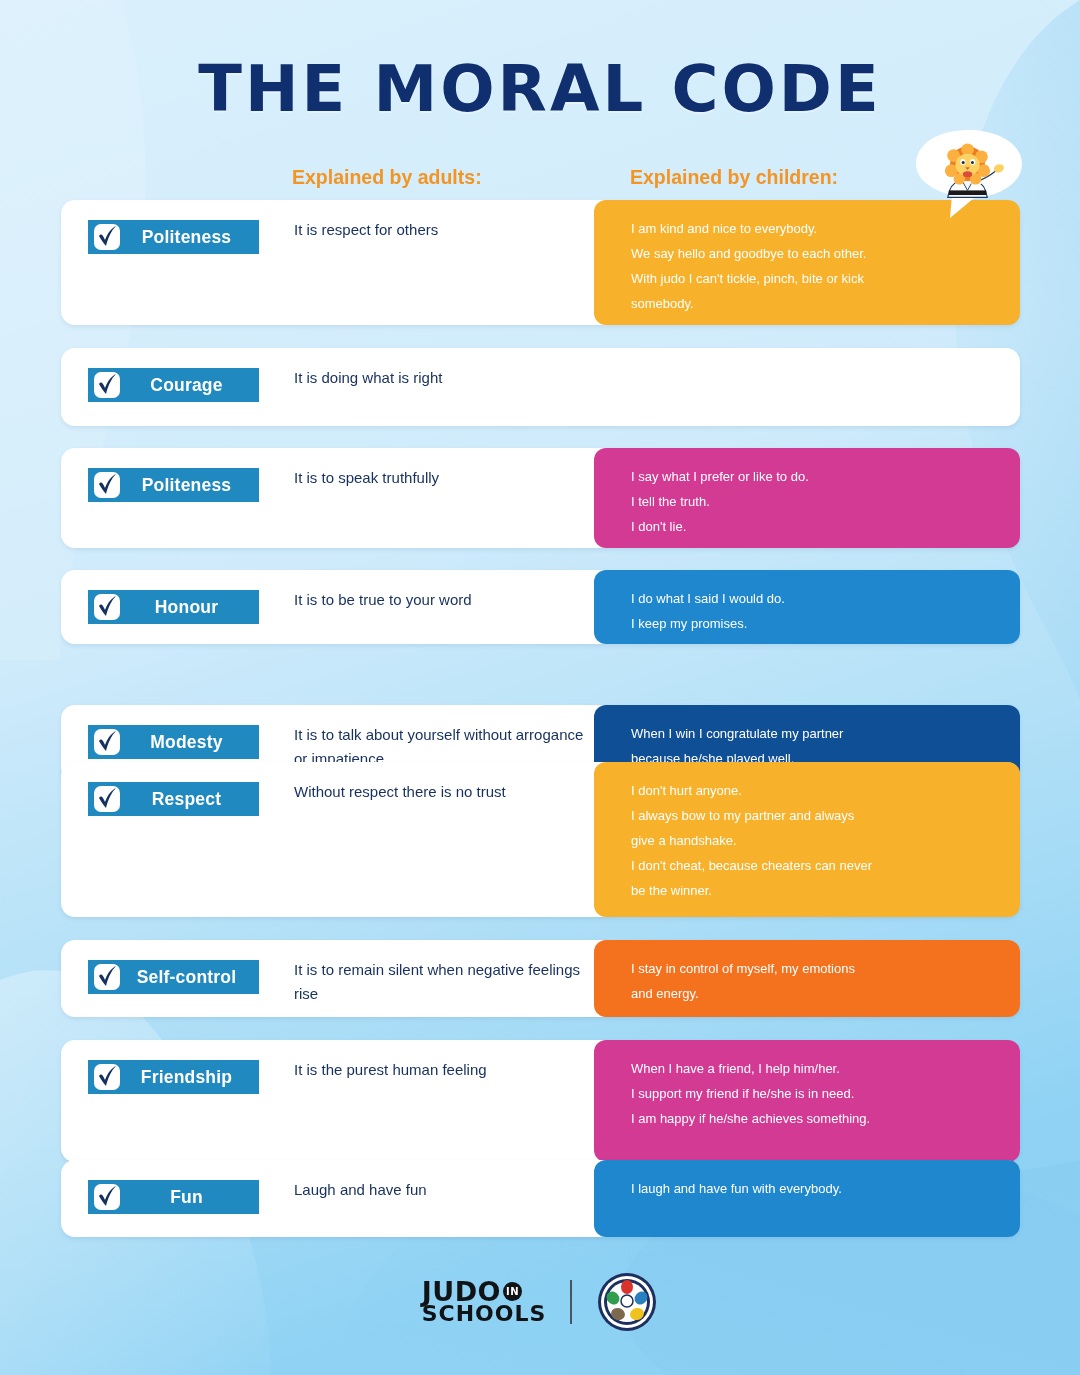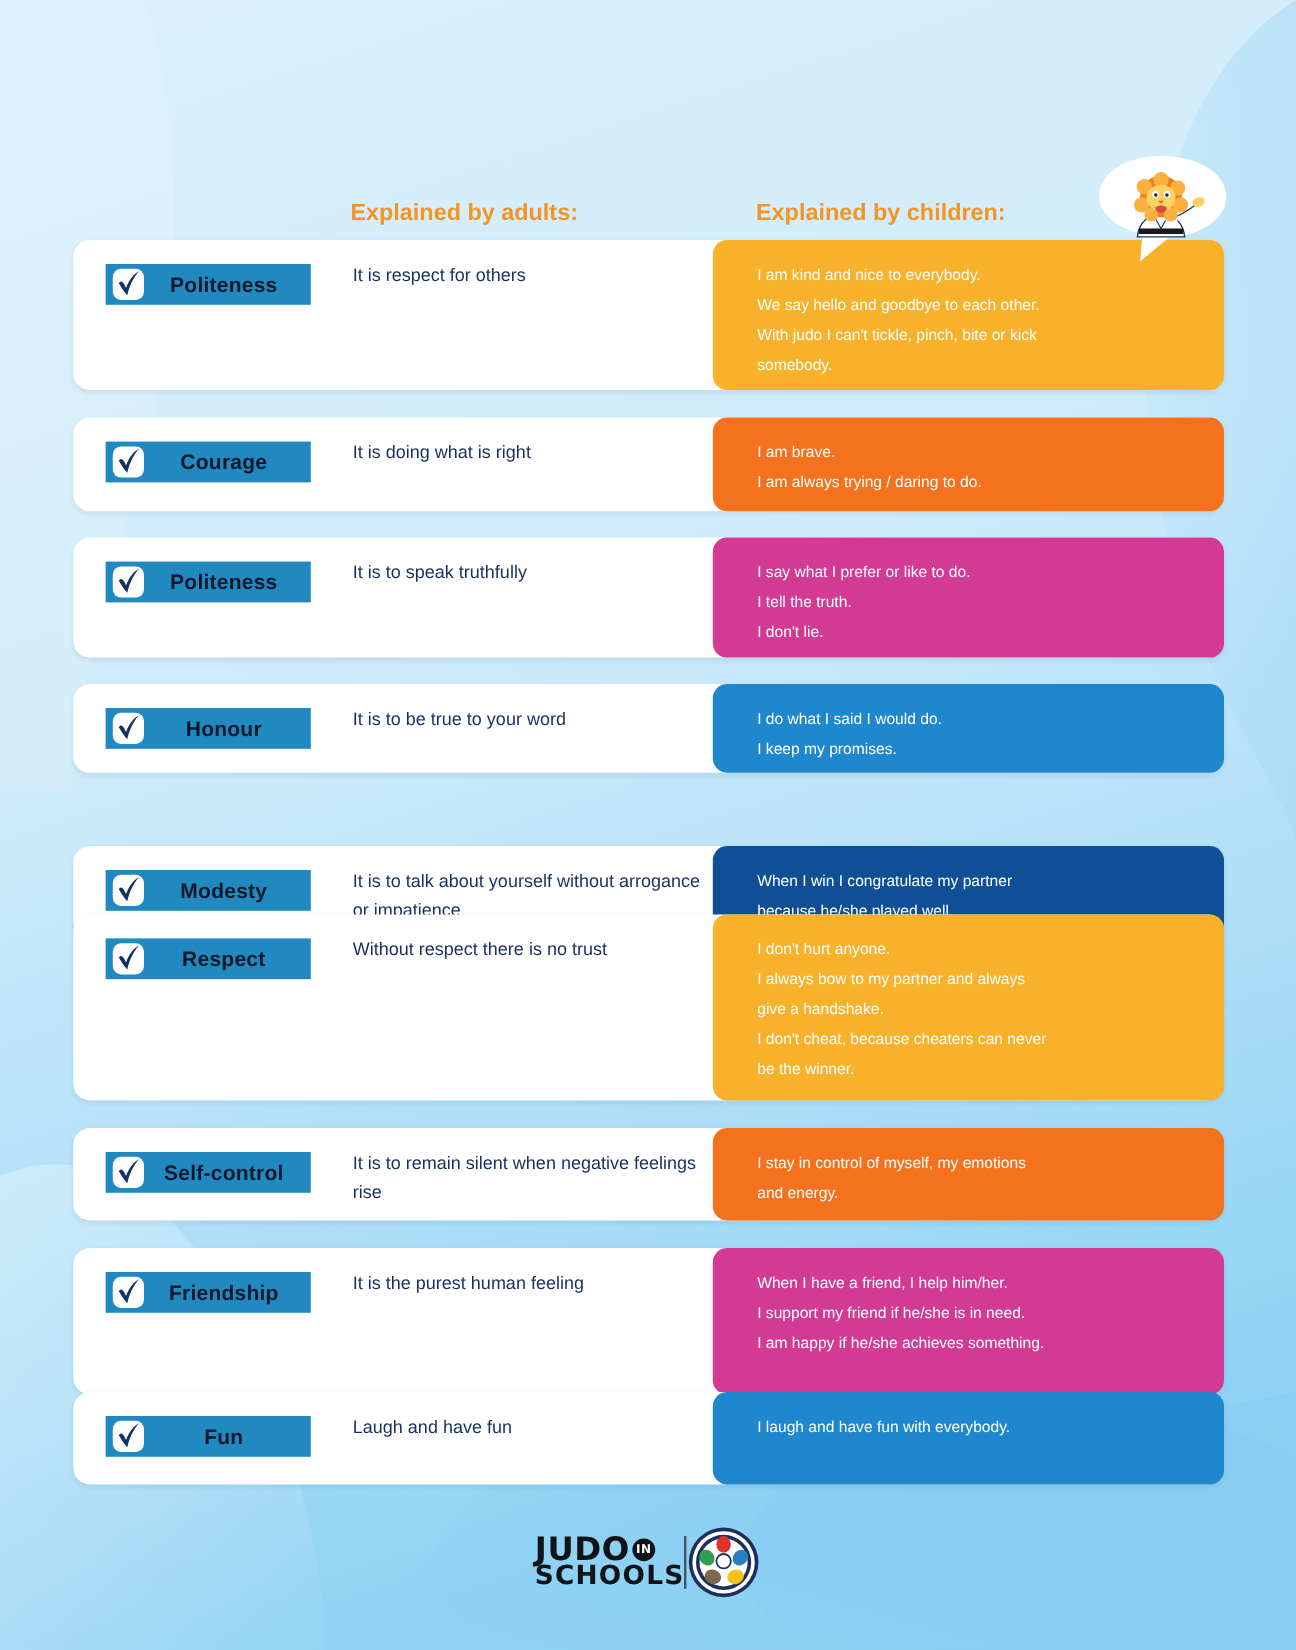--- a/index.html
+++ b/index.html
@@ -48,42 +48,42 @@
   }
   .badge .chk{
     position:absolute;left:6px;top:4px;
     width:26px;height:26px;
     background:#ffffff;border-radius:7px;
   }
   .badge .chk svg{position:absolute;left:3px;top:2px;}
   .badge .blabel{
     width:100%;text-align:center;padding-left:26px;
     box-sizing:border-box;
-    color:#0f172a;font-size:17.5px;font-weight:bold;
+    color:#ffffff;font-size:17.5px;font-weight:bold;
     letter-spacing:.2px;
   }
   .adult{
     position:absolute;left:233px;top:18px;width:300px;
     color:#16305f;font-size:15px;line-height:24px;
   }
   .panel{
     position:absolute;left:533px;top:0;width:426px;height:100%;
     border-radius:12px;
     box-sizing:border-box;
     padding:16px 0 0 37px;
     color:#ffffff;font-size:13px;line-height:25px;
     white-space:pre-line;
   }
 
   
   #lion{position:absolute;left:912px;top:128px;width:112px;height:92px;}
 
   
   #footer{position:absolute;left:0;right:0;top:1262px;height:80px;
-    display:flex;align-items:center;justify-content:center;gap:0;}
+    display:flex;align-items:center;justify-content:center;gap:24px;}
   .logotext{
     font-family:"DejaVu Sans","Liberation Sans",sans-serif;
     font-weight:bold;color:#111417;line-height:.94;
     text-align:left;letter-spacing:.5px;
   }
   .logo-l1{font-size:27px;display:flex;align-items:center;gap:2px;}
   .logo-l2{font-size:22px;letter-spacing:1px;}
   .inbadge{
     display:inline-block;background:#111417;color:#fff;
     border-radius:50%;width:19px;height:19px;line-height:19px;
@@ -114,20 +114,21 @@
   <rect x="0" y="0" width="1080" height="1375" fill="url(#bgGrad)"></rect>
   <path d="M 0 980 C 120 930 210 1080 250 1240 C 275 1330 270 1375 270 1375 L 0 1375 Z" fill="url(#swirl1)"></path>
   <path d="M 1080 0 C 980 60 940 220 960 380 C 980 540 1060 640 1080 700 Z" fill="url(#swirl2)"></path>
   <path d="M 330 1375 C 360 1250 430 1200 560 1180 C 720 1155 900 1200 1080 1160 L 1080 1375 Z" fill="url(#swirl2)"></path>
   <path d="M 120 0 C 160 120 150 280 110 420 C 80 530 60 600 60 660 L 0 660 L 0 0 Z" fill="#ffffff" opacity="0.12"></path>
   <ellipse cx="880" cy="1300" rx="260" ry="130" fill="#7ec8ee" opacity="0.18"></ellipse>
 </svg>
 
 <div id="page">
 
+  <div class="title">THE MORAL CODE</div>
 
   <div class="colhead" id="head-adults">Explained by adults:</div>
   <div class="colhead" id="head-children">Explained by children:</div>
 
   <div id="rows">
       <div class="row" style="top: 200px; height: 125px;">
         <div class="card"></div>
         <div class="badge">
           <span class="chk">
             <svg width="20" height="22" viewBox="0 0 20 22">
@@ -146,22 +147,20 @@
         <div class="card"></div>
         <div class="badge">
           <span class="chk">
             <svg width="20" height="22" viewBox="0 0 20 22">
               <path d="M2 10 C4 7 6 9 8 14 C11 6 15 2 19 0 C14 5 11 12 9 20 C6 17 4 13 2 10 Z" fill="#16305f"></path>
             </svg>
           </span>
           <span class="blabel">Courage</span>
         </div>
         <div class="adult">It is doing what is right</div>
-        <div class="panel" style="background:#f4711e">I am brave.
-I am always trying / daring to do.</div>
       </div>
       <div class="row" style="top: 448px; height: 100px;">
         <div class="card"></div>
         <div class="badge">
           <span class="chk">
             <svg width="20" height="22" viewBox="0 0 20 22">
               <path d="M2 10 C4 7 6 9 8 14 C11 6 15 2 19 0 C14 5 11 12 9 20 C6 17 4 13 2 10 Z" fill="#16305f"></path>
             </svg>
           </span>
           <span class="blabel">Politeness</span>

